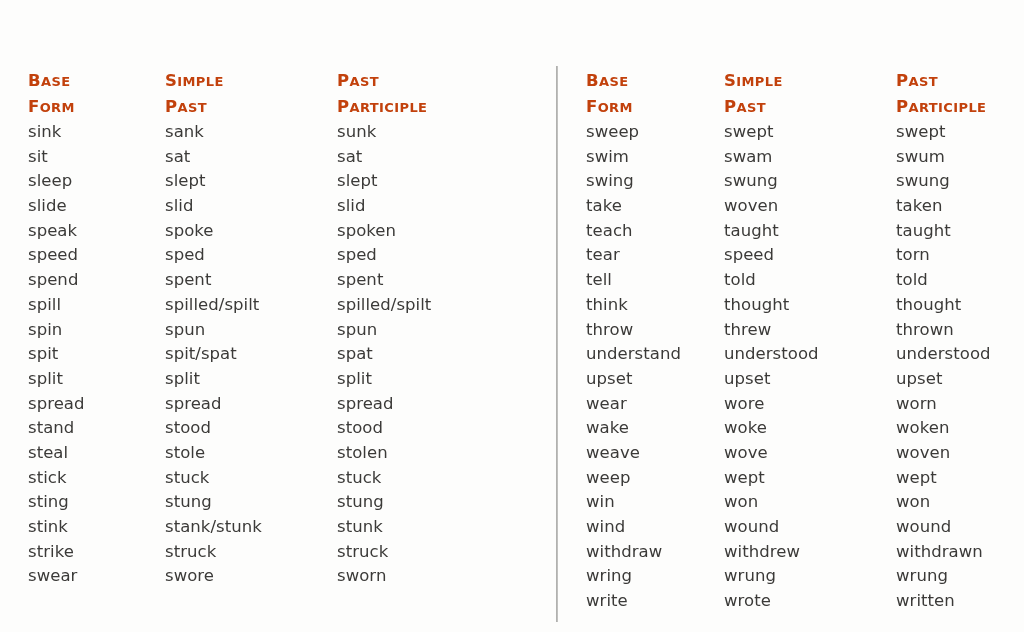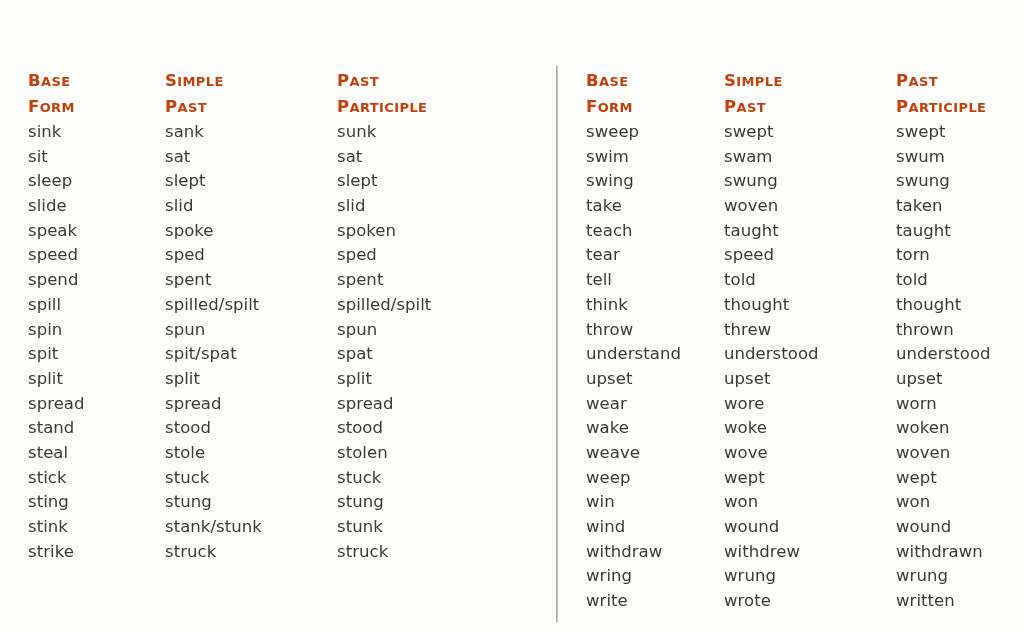--- a/index.html
+++ b/index.html
@@ -196,20 +196,25 @@
         <div class="row">
           <div class="cell c0">stink</div>
           <div class="cell c1">stank/stunk</div>
           <div class="cell c2">stunk</div>
         </div>
         <div class="row">
           <div class="cell c0">strike</div>
           <div class="cell c1">struck</div>
           <div class="cell c2">struck</div>
         </div>
+        <div class="row">
+          <div class="cell c0">swear</div>
+          <div class="cell c1">swore</div>
+          <div class="cell c2">sworn</div>
+        </div>
       </div>
   </div>
 
   <div class="panel right">
     <div class="header-row">
       <div class="hdr c0">
         <span class="ln"><span class="cap">B</span><span class="sm">ASE</span></span>
         <span class="ln"><span class="cap">F</span><span class="sm">ORM</span></span>
       </div>
       <div class="hdr c1">

